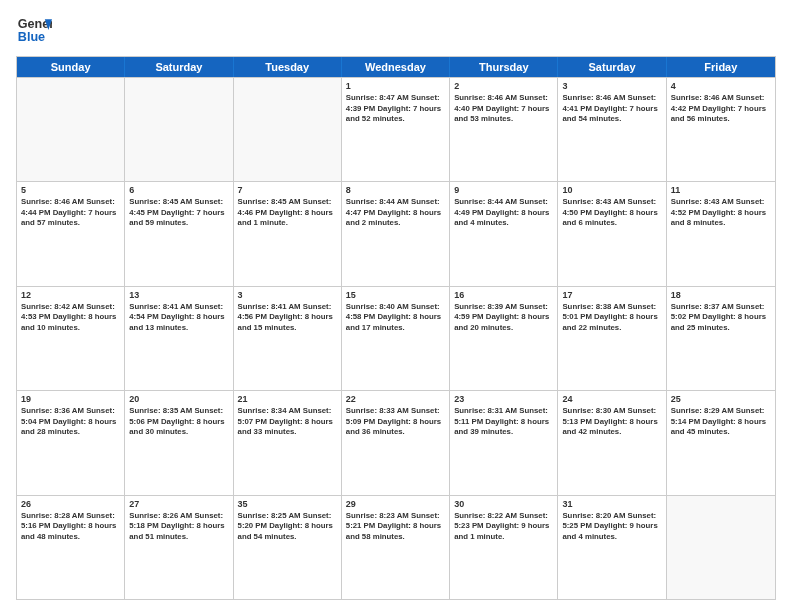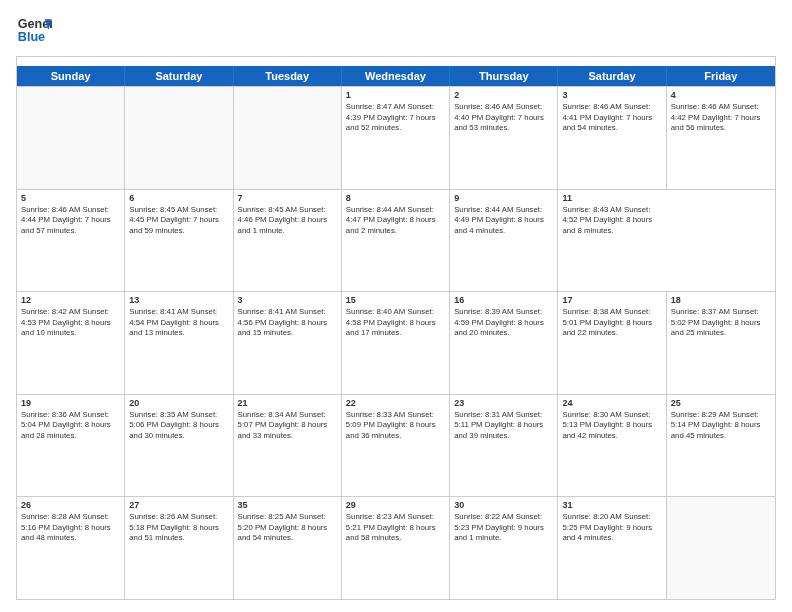--- a/index.html
+++ b/index.html
@@ -47,21 +47,20 @@
     .calendar {
       flex: 1;
       display: flex;
       flex-direction: column;
       border: 1px solid #ccc;
     }
     .cal-header-row {
       display: grid;
       grid-template-columns: repeat(7, 1fr);
       background: #1565c0;
-      margin-top: 9px;
     }
     .cal-header-cell {
       color: #fff;
       font-size: 11px;
       font-weight: bold;
       text-align: center;
       padding: 4px 2px;
       border-right: 1px solid #1976d2;
     }
     .cal-header-cell:last-child { border-right: none; }
@@ -90,20 +89,21 @@
     .cal-cell.empty { background: #f8f8f8; }
     .day-num {
       font-size: 9px;
       font-weight: bold;
       margin-bottom: 2px;
     }
     .day-info {
       font-size: 7.8px;
       line-height: 1.35;
       color: #333;
+      font-weight: bold;
     }
   </style>
 </head>
 <body>
 
 <div class="page">
   <div class="header">
     <div class="logo">
       <svg class="logo-icon" viewBox="0 0 40 40">
         <text x="2" y="18" font-size="14" font-weight="bold" fill="#333">General</text>
@@ -182,20 +182,26 @@
 Sunset: 4:47 PM
 Daylight: 8 hours and 2 minutes.</div>
           </div>
           <div class="cal-cell">
             <div class="day-num">9</div>
             <div class="day-info">Sunrise: 8:44 AM
 Sunset: 4:49 PM
 Daylight: 8 hours and 4 minutes.</div>
           </div>
           <div class="cal-cell">
+            <div class="day-num">10</div>
+            <div class="day-info">Sunrise: 8:43 AM
+Sunset: 4:50 PM
+Daylight: 8 hours and 6 minutes.</div>
+          </div>
+          <div class="cal-cell">
             <div class="day-num">11</div>
             <div class="day-info">Sunrise: 8:43 AM
 Sunset: 4:52 PM
 Daylight: 8 hours and 8 minutes.</div>
           </div>
         </div>
         <div class="cal-row">
           <div class="cal-cell">
             <div class="day-num">12</div>
             <div class="day-info">Sunrise: 8:42 AM

